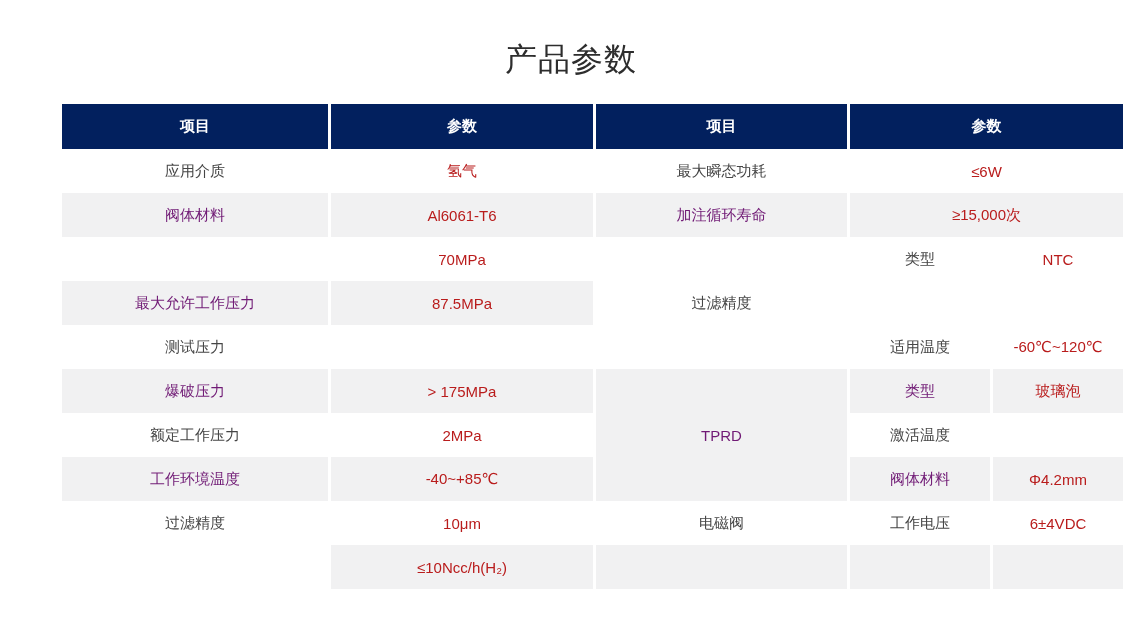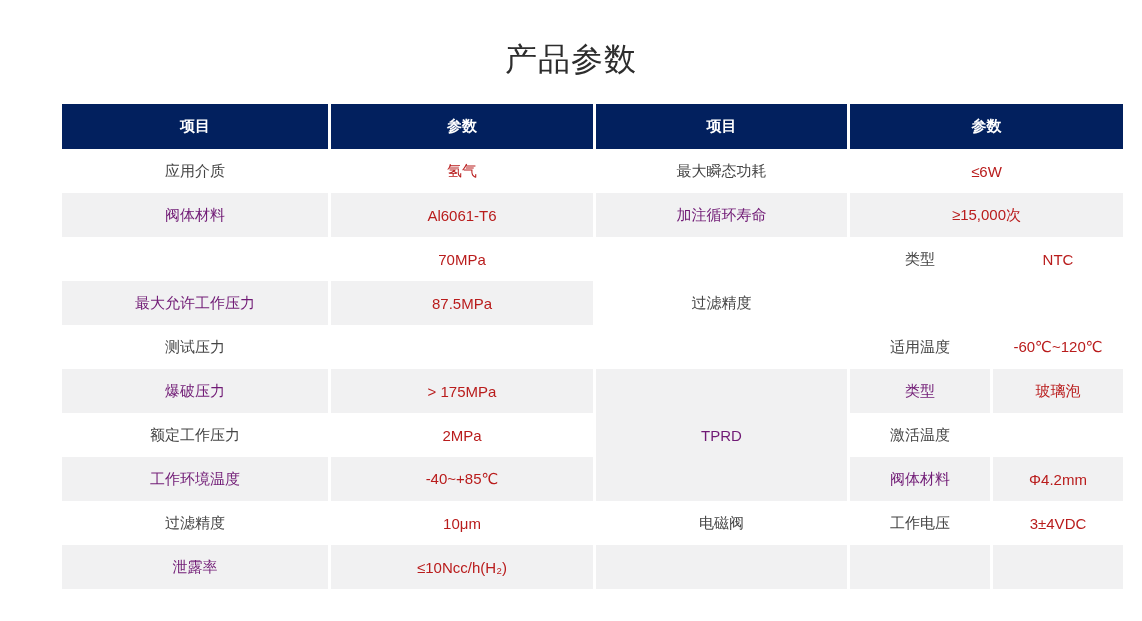--- a/index.html
+++ b/index.html
@@ -76,21 +76,20 @@
 
   <div class="c w" style="grid-area:8/1">额定工作压力</div>
   <div class="c w val" style="grid-area:8/2">2MPa</div>
 
   <div class="c g" style="grid-area:9/1">工作环境温度</div>
   <div class="c g val" style="grid-area:9/2">-40~+85℃</div>
 
   <div class="c w" style="grid-area:10/1">过滤精度</div>
   <div class="c w val" style="grid-area:10/2">10μm</div>
 
-  <div class="c g" style="grid-area:11/1">泄露率</div>
   <div class="c g val" style="grid-area:11/2">≤10Ncc/h(H₂)</div>
 
   <div class="c w" style="grid-area:2/3">最大瞬态功耗</div>
   <div class="c w val" style="grid-area:2/4/3/6">≤6W</div>
 
   <div class="c g" style="grid-area:3/3">加注循环寿命</div>
   <div class="c g val" style="grid-area:3/4/4/6">≥15,000次</div>
 
   <div class="c w" style="grid-area:4/3/7/4">过滤精度</div>
   <div class="c w" style="grid-area:4/4">类型</div>
@@ -100,19 +99,19 @@
 
   <div class="c g" style="grid-area:7/3/10/4">TPRD</div>
   <div class="c g" style="grid-area:7/4">类型</div>
   <div class="c g val" style="grid-area:7/5">玻璃泡</div>
   <div class="c w" style="grid-area:8/4">激活温度</div>
   <div class="c g" style="grid-area:9/4">阀体材料</div>
   <div class="c g val" style="grid-area:9/5">Φ4.2mm</div>
 
   <div class="c w" style="grid-area:10/3">电磁阀</div>
   <div class="c w" style="grid-area:10/4">工作电压</div>
-  <div class="c w val" style="grid-area:10/5">3±4VDC</div>
+  <div class="c w val" style="grid-area:10/5">6±4VDC</div>
 
   <div class="c g" style="grid-area:11/3"></div>
   <div class="c g" style="grid-area:11/4"></div>
   <div class="c g" style="grid-area:11/5"></div>
 
 </div>
 
 </body></html>

